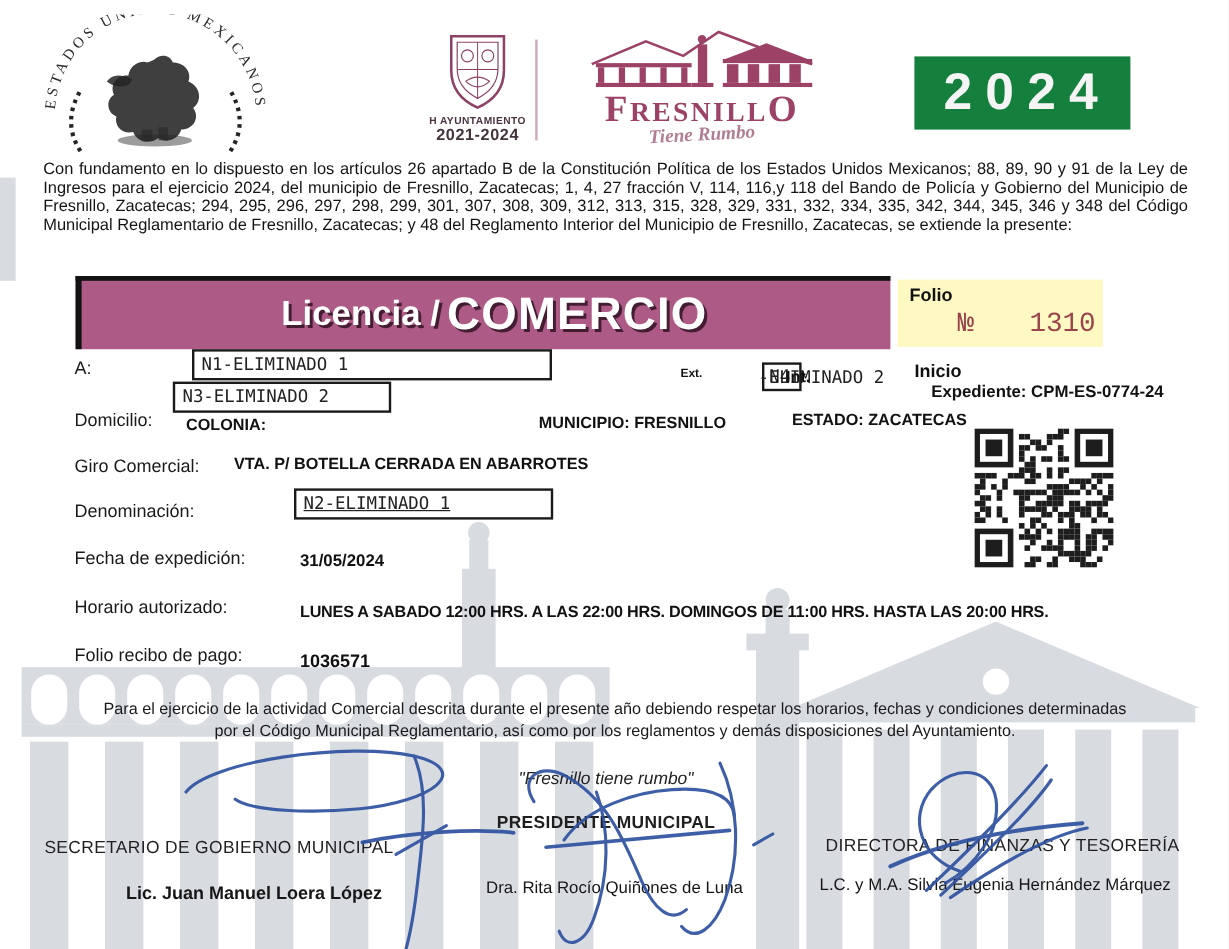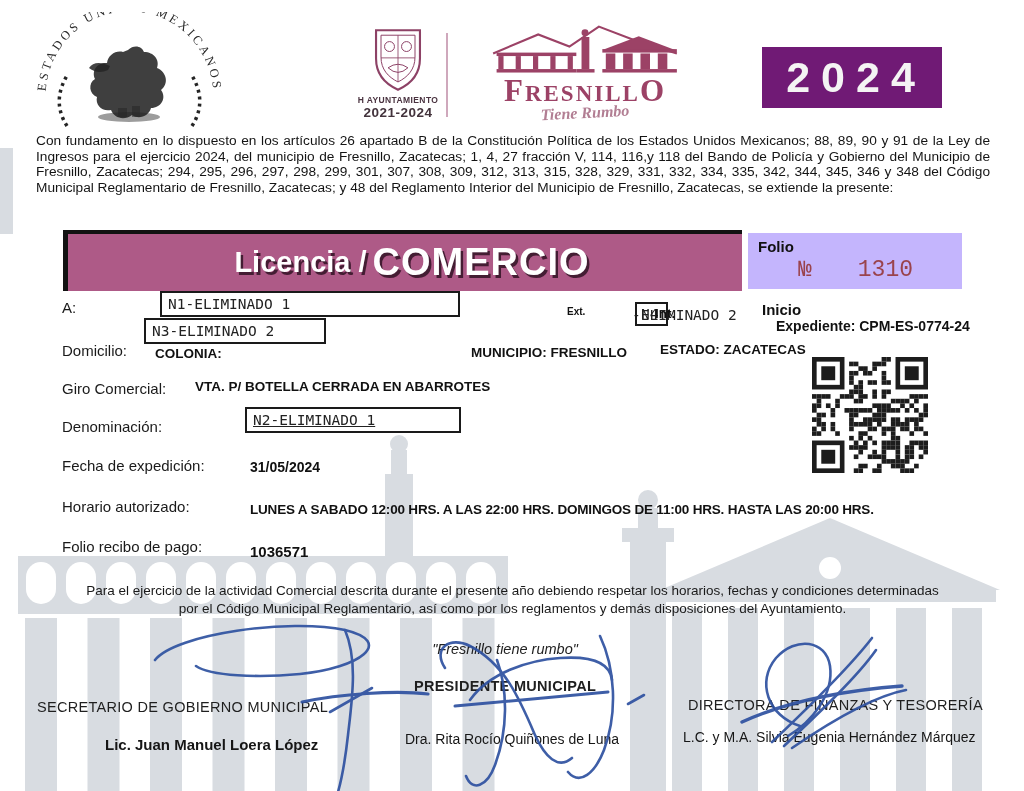--- a/index.html
+++ b/index.html
@@ -10,32 +10,32 @@
   
   .shield-wrap{text-align:center;width:100px;}
   .shield-l1{font-size:8.5px;font-weight:bold;letter-spacing:.4px;color:#4a3340;margin-top:1px;}
   .shield-l2{font-size:13.5px;font-weight:bold;color:#43333c;letter-spacing:.5px;}
   .fres-wrap{width:254px;text-align:center;}
   .fres-name{font-family:"Liberation Serif",serif;font-weight:bold;color:#9c4266;letter-spacing:2px;line-height:1;margin-top:-1px;}
   .fres-name .big{font-size:31px;}
   .fres-name .mid{font-size:23px;}
   .fres-tag{font-family:"Liberation Serif",serif;font-style:italic;font-weight:bold;
             font-size:16px;color:#b27e93;transform:rotate(-3deg);margin-top:-2px;}
-  .year-badge{background:#701a75;width:180px;height:61px;display:flex;align-items:center;justify-content:center;}
+  .year-badge{background:#15803d;width:180px;height:61px;display:flex;align-items:center;justify-content:center;}
   .year-badge span{color:#f4f4f4;font-size:43px;font-weight:bold;letter-spacing:11px;padding-left:8px;}
   
   .intro{width:954px;font-size:13.7px;line-height:15.6px;text-align:justify;color:#141414;}
   
   .banner{width:674px;height:57px;background:#ae5a87;border-top:4px solid #121212;border-left:5px solid #121212;
           display:flex;align-items:center;justify-content:center;}
   .banner .t1{font-size:29px;font-weight:bold;color:#fff;text-shadow:2.5px 2.5px 0 rgba(56,22,42,.9);margin-left:14px;}
   .banner .t2{font-size:38px;font-weight:bold;color:#fff;letter-spacing:1px;margin-left:6px;
               text-shadow:2.5px 2.5px 0 rgba(56,22,42,.9);}
   
-  .folio-box{width:214px;height:56px;background:#c4b5fd;}
+  .folio-box{width:171px;height:56px;background:#fef9c3;}
   .folio-label{position:absolute;left:10px;top:5px;font-size:15px;font-weight:bold;color:#111;}
   .folio-num{position:absolute;left:50px;top:24px;font-family:Liberation Mono, monospace;
              font-size:23px;color:#9a434c;}
   .folio-num .n{margin-left:46px;}
   
   .lbl{font-size:15px;color:#1a1a1a;}
   .blbl{font-size:13.5px;font-weight:bold;color:#111;}
   .bval{font-size:14px;font-weight:bold;color:#111;}
   .mono-box{border:2px solid #1a1a1a;font-family:"DejaVu Sans Mono","Liberation Mono",monospace;
             font-size:14.5px;color:#222;padding:3px 6px;background:transparent;white-space:nowrap;}
@@ -188,21 +188,21 @@
   <div class="abs bval" style="left:567px;top:306px;font-size:10px;">Ext.</div>
   <div class="abs mono-box" style="left:599px;top:302px;width:21px;padding:2px 4px;margin-left:36px;">N4</div>
   <div class="abs mono" style="left:632px;top:307px;">-ELIMINADO 2</div>
   <div class="abs bval" style="left:655px;top:306px;font-size:13.5px;">Int.</div>
 
   <div class="abs bval" style="left:762px;top:301px;font-size:15px;">Inicio</div>
   <div class="abs bval" style="left:776px;top:318px;">Expediente: CPM-ES-0774-24</div>
 
   <div class="abs lbl" style="left:62px;top:342px;">Domicilio:</div>
   <div class="abs blbl" style="left:155px;top:346px;">COLONIA:</div>
-  <div class="abs blbl" style="left:471px;top:345px;">MUNICIPIO: FRESNILLO</div>
+  <div class="abs blbl" style="left:449px;top:345px;">MUNICIPIO: FRESNILLO</div>
   <div class="abs blbl" style="left:660px;top:342px;">ESTADO: ZACATECAS</div>
 
   <div class="abs lbl" style="left:62px;top:380px;">Giro Comercial:</div>
   <div class="abs blbl" style="left:195px;top:379px;">VTA. P/ BOTELLA CERRADA EN ABARROTES</div>
 
   <div class="abs lbl" style="left:62px;top:418px;">Denominación:</div>
   <div class="abs mono-box" style="left:245px;top:407px;width:200px;text-decoration:underline;">N2-ELIMINADO 1</div>
 
   <div class="abs lbl" style="left:62px;top:457px;">Fecha de expedición:</div>
   <div class="abs bval" style="left:250px;top:459px;">31/05/2024</div>

